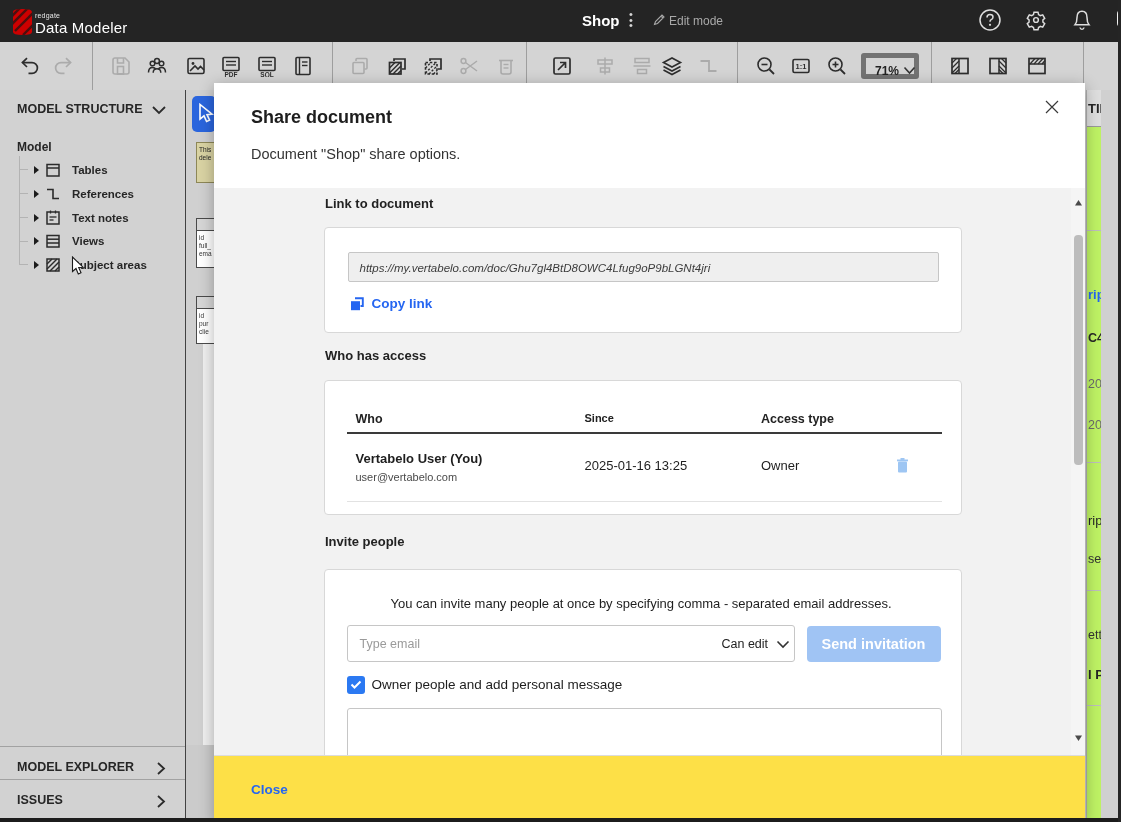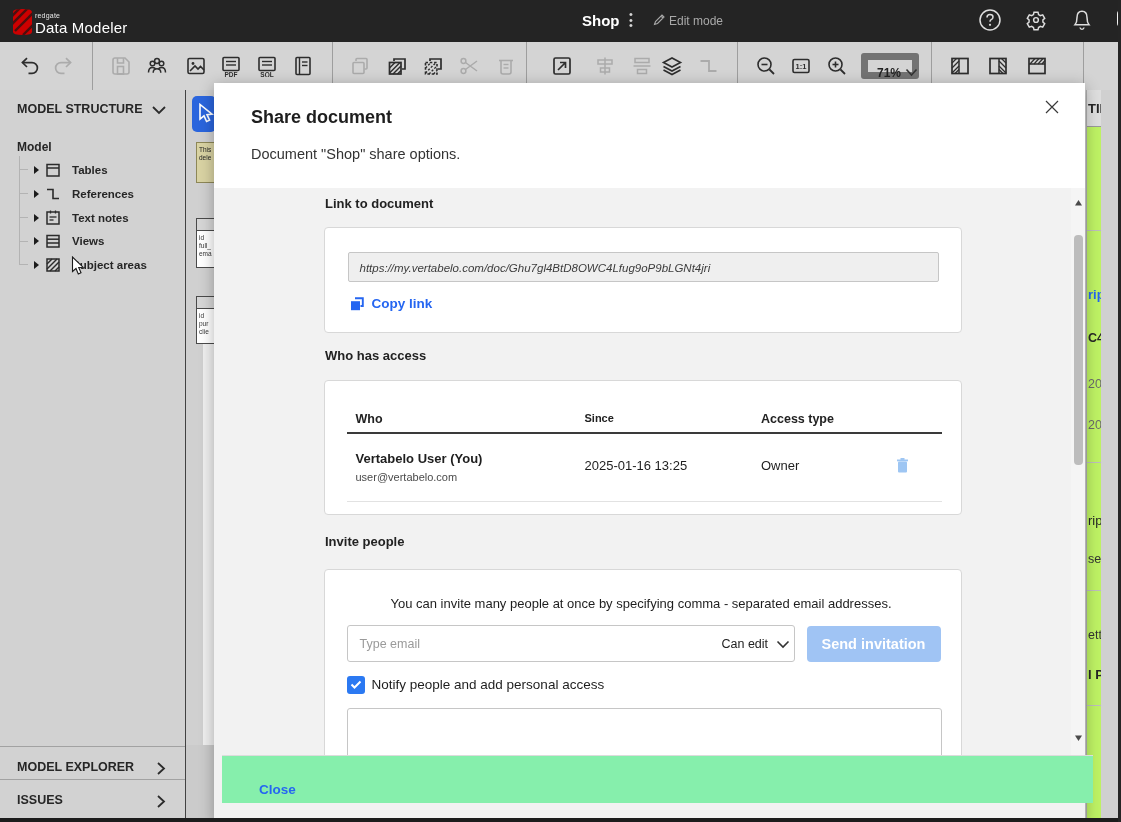--- a/index.html
+++ b/index.html
@@ -30,21 +30,21 @@
   
   #modal{position:absolute;left:214px;top:83px;width:871px;height:739px;background:#f2f2f2;
          box-shadow:0 3px 14px rgba(0,0,0,.3);}
   #mhead{position:absolute;left:0;top:0;width:871px;height:105px;background:#fff;}
   #mtitle{position:absolute;left:37px;top:24px;font-size:18px;font-weight:bold;color:#1e1e1e;}
   #msub{position:absolute;left:37px;top:62.5px;font-size:14.5px;color:#333;}
   #mbody{position:absolute;left:0;top:105px;width:871px;height:567px;background:#f2f2f2;overflow:hidden;}
   .seclabel{position:absolute;left:111px;font-size:13px;font-weight:bold;color:#222;}
   .card{position:absolute;left:110px;width:638px;background:#fff;border:1px solid #d8d8d8;border-radius:4px;box-sizing:border-box;}
   .blue{color:#2566f1;}
-  #footer{position:absolute;left:8px;top:672px;width:871px;height:48px;background:#86efac;border-top:1px solid #dcdcdc;box-sizing:border-box;}
+  #footer{position:absolute;left:0;top:672px;width:871px;height:67px;background:#fde047;border-top:1px solid #dcdcdc;box-sizing:border-box;}
   #closebtn{position:absolute;left:37px;top:26px;font-size:13.5px;font-weight:bold;color:#2566f1;}
   
   #sbar{position:absolute;left:857px;top:105px;width:14px;height:567px;background:#f5f5f5;}
   #sthumb{position:absolute;left:2.7px;top:47px;width:9px;height:230px;background:#bdbdbd;border-radius:4px;}
   
   #bottombar{position:absolute;left:0;top:818px;width:1121px;height:4px;background:#1c1c1c;}
 </style>
 </head>
 <body>
 <div id="app">
@@ -232,21 +232,21 @@
     <text x="11" y="14.3" font-size="7.5" font-weight="bold" text-anchor="middle" fill="#2d2d2d" font-family="Liberation Sans">1:1</text>
   </svg>
 
   <svg class="tic" style="left:826px" viewBox="0 0 22 22">
     <circle cx="9.5" cy="9.5" r="6.5" fill="none" stroke="#2d2d2d" stroke-width="1.6"></circle>
     <line x1="14.5" y1="14.5" x2="19" y2="19" stroke="#2d2d2d" stroke-width="1.8"></line>
     <line x1="6.5" y1="9.5" x2="12.5" y2="9.5" stroke="#2d2d2d" stroke-width="1.6"></line>
     <line x1="9.5" y1="6.5" x2="9.5" y2="12.5" stroke="#2d2d2d" stroke-width="1.6"></line>
   </svg>
 
-  <div class="abs" style="left:861px;top:53px;width:58px;height:26px;border:7px solid #737373;border-radius:3px;box-sizing:border-box;padding-left:13px;">
+  <div class="abs" style="left:861px;top:53px;width:58px;height:26px;border:5px solid #737373;border-radius:3px;box-sizing:border-box;padding-left:13px;">
     <span style="position:absolute;left:9px;top:6px;font-size:12px;font-weight:bold;color:#222;">71%</span>
     <svg style="position:absolute;left:37px;top:8px" width="13" height="9" viewBox="0 0 13 9">
       <path d="M1.5 1.5 L6.5 7 L11.5 1.5" fill="none" stroke="#333" stroke-width="1.6"></path>
     </svg>
   </div>
 
   <svg class="tic" style="left:949px" viewBox="0 0 22 22">
     <rect x="3" y="3.5" width="16" height="15" fill="none" stroke="#2d2d2d" stroke-width="1.7"></rect>
     <line x1="10" y1="3.5" x2="10" y2="18.5" stroke="#2d2d2d" stroke-width="1.5"></line>
     <g stroke="#2d2d2d" stroke-width="1.3">
@@ -435,21 +435,21 @@
           <span style="position:absolute;left:374px;top:11px;font-size:12.5px;color:#222;">Can edit</span>
           <svg style="position:absolute;left:428px;top:14px" width="14" height="9" viewBox="0 0 14 9">
             <path d="M1.5 1.5 L7 7 L12.5 1.5" fill="none" stroke="#333" stroke-width="1.6"></path>
           </svg>
         </div>
         <div class="abs" style="left:21.5px;top:105.5px;width:18px;height:18px;background:#2b79f2;border-radius:3px;">
           <svg style="position:absolute;left:3px;top:4px" width="12" height="10" viewBox="0 0 12 10">
             <path d="M1.5 4.5 L4.5 7.5 L10.5 1.5" fill="none" stroke="#fff" stroke-width="2"></path>
           </svg>
         </div>
-        <div class="abs" style="left:46.5px;top:107px;font-size:13.5px;color:#1e1e1e;">Notify people and add personal access</div>
+        <div class="abs" style="left:46.5px;top:107px;font-size:13.5px;color:#1e1e1e;">Owner people and add personal message</div>
         <div class="abs" style="left:21.5px;top:137.5px;width:595px;height:70px;background:#fff;border:1px solid #c6c6c6;border-radius:3px;box-sizing:border-box;"></div>
       </div>
     </div>
     <div id="mhead">
       <div id="mtitle">Share document</div>
       <div id="msub">Document "Shop" share options.</div>
       <svg class="abs" style="left:831px;top:17px" width="14" height="14" viewBox="0 0 14 14">
         <path d="M1 1 L13 13 M13 1 L1 13" stroke="#3a3a3a" stroke-width="1.2"></path>
       </svg>
     </div>

